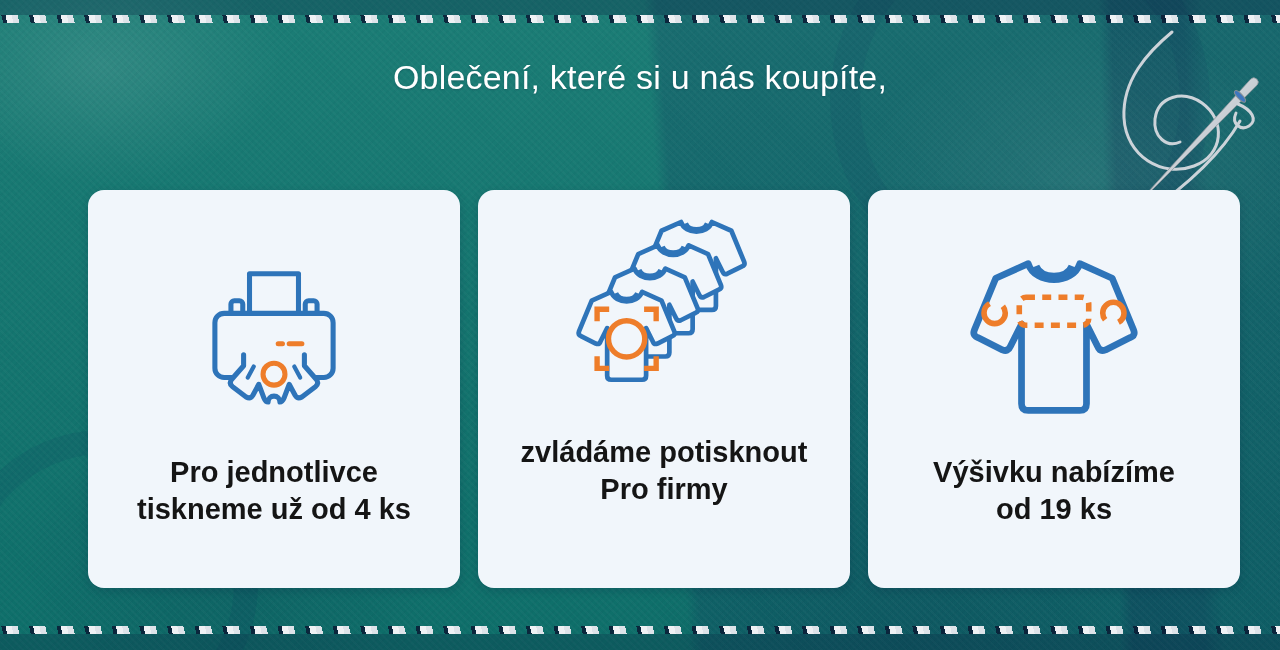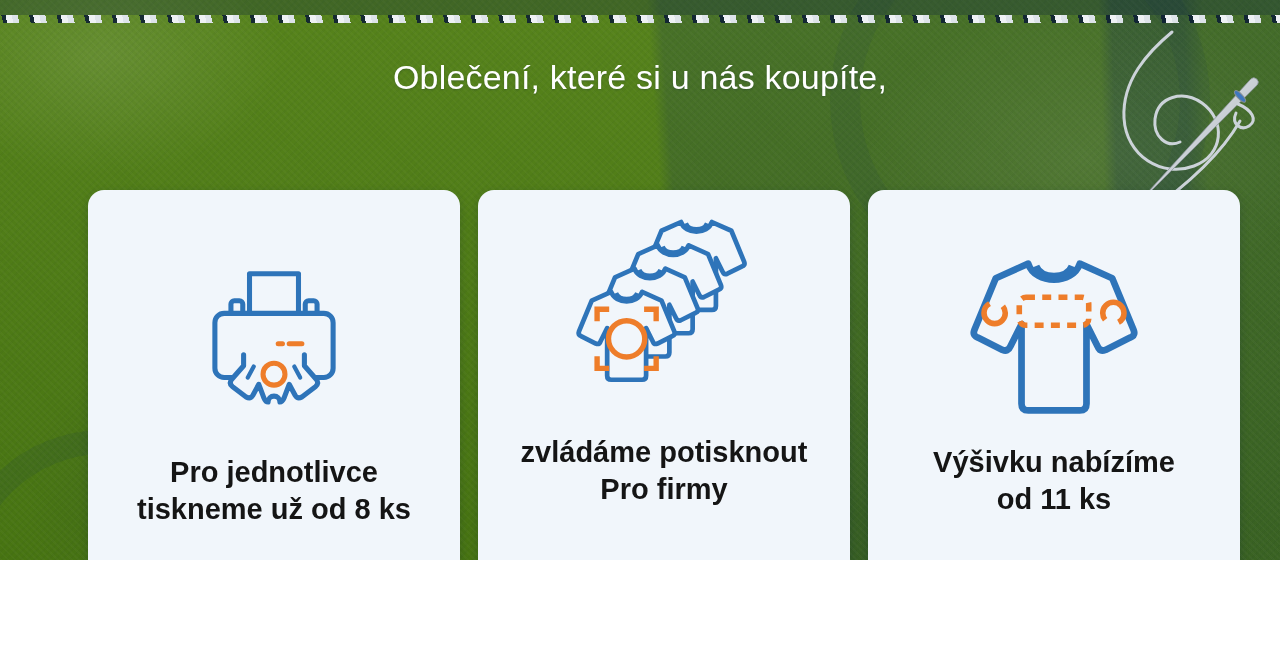--- a/index.html
+++ b/index.html
@@ -1,18 +1,18 @@
 <!DOCTYPE html>
 <html><head>
 <meta charset="utf-8">
 <style>
   html,body{margin:0;padding:0;}
   body{width:1280px;height:650px;overflow:hidden;font-family:"Liberation Sans",sans-serif;}
 
-  .banner{position:relative;width:1280px;height:560px;background:#4d7c0f;overflow:hidden;}
+  .banner{position:relative;width:1280px;height:650px;background:#0f766e;overflow:hidden;}
 
   
   .bg-layer{position:absolute;inset:0;pointer-events:none;}
   .bg-shade{
     background:
       linear-gradient(86deg, rgba(16,44,88,0) 52%, rgba(16,44,88,.20) 53%),
       linear-gradient(88deg, rgba(10,35,75,0) 86%, rgba(10,35,75,.24) 87%, rgba(10,35,75,.24) 92.5%, rgba(10,35,75,.06) 94%),
       linear-gradient(180deg, rgba(255,255,255,.05), rgba(0,20,50,.08));
   }
   .bg-motifs{
@@ -55,21 +55,21 @@
   .cards{position:absolute;top:190px;left:56px;right:40px;height:398px;display:flex;gap:18px;padding-left:32px;}
   .card{flex:1;background:#f1f6fb;border-radius:16px;display:flex;flex-direction:column;align-items:center;
     box-shadow:0 3px 10px rgba(8,28,58,.20);}
   .icon-wrap{display:flex;align-items:center;justify-content:center;flex:0 0 auto;}
   .c1 .icon-wrap{margin-top:34px;height:226px;}
   .c2 .icon-wrap{margin-top:14px;height:206px;}
   .c3 .icon-wrap{margin-top:44px;height:196px;}
   .card-title{font-weight:bold;font-size:29px;line-height:37px;color:#151515;text-align:center;}
   .c1 .card-title{margin-top:4px;}
   .c2 .card-title{margin-top:24px;}
-  .c3 .card-title{margin-top:14px;}
+  .c3 .card-title{margin-top:24px;}
 
   
   .needle-wrap{position:absolute;top:28px;right:0;width:212px;height:194px;pointer-events:none;}
 
   svg{display:block;}
   .tee{fill:#f1f6fb;stroke:#2e74b9;stroke-width:7;stroke-linejoin:round;}
   .tee-line{fill:none;stroke:#2e74b9;stroke-width:7;stroke-linejoin:round;}
 </style>
 </head>
 <body>
@@ -123,21 +123,21 @@
           </g>
           <g fill="none" stroke="#ee7d2a" stroke-width="6" stroke-linecap="round">
             <line x1="95" y1="93" x2="100" y2="93"></line>
             <line x1="108" y1="93" x2="123" y2="93"></line>
             <circle cx="90" cy="129" r="13" stroke-linecap="butt"></circle>
           </g>
         </svg>
       </div>
       <div class="card-title">
         <div>Pro jednotlivce</div>
-        <div>tiskneme už od 8 ks</div>
+        <div>tiskneme už od 4 ks</div>
       </div>
     </div>
 
     <div class="card c2">
       <div class="icon-wrap">
         <svg width="188" height="179" viewBox="0 0 210 200">
           <defs>
             <path id="teeP" d="M52,14 C58,33 92,33 98,14 L127,27 L146,73 Q148,78 143,80 L121,91 Q116,93 114,88 L104,68 L104,139 Q104,145 98,145 L52,145 Q46,145 46,139 L46,68 L36,88 Q34,93 29,91 L7,80 Q2,78 4,73 L23,27 Z"></path>
             <path id="collarP" d="M59,16 C64,28 86,28 91,16"></path>
           </defs>
@@ -175,18 +175,18 @@
           <path d="M59,16 C64,28 86,28 91,16" fill="none" stroke="#2e74b9" stroke-width="6"></path>
           <g fill="none" stroke="#ee7d2a" stroke-width="5">
             <rect x="44" y="44" width="62" height="25" rx="6" stroke-dasharray="8 6.5"></rect>
             <circle cx="22" cy="58" r="9.5" pathLength="100" stroke-dasharray="78 22" stroke-dashoffset="11"></circle>
             <circle cx="128" cy="58" r="9.5" pathLength="100" stroke-dasharray="78 22" stroke-dashoffset="11" transform="rotate(180 128 58)"></circle>
           </g>
         </svg>
       </div>
       <div class="card-title">
         <div>Výšivku nabízíme</div>
-        <div>od 11 ks</div>
+        <div>od 19 ks</div>
       </div>
     </div>
 
   </div>
 </div>
 
 </body></html>

